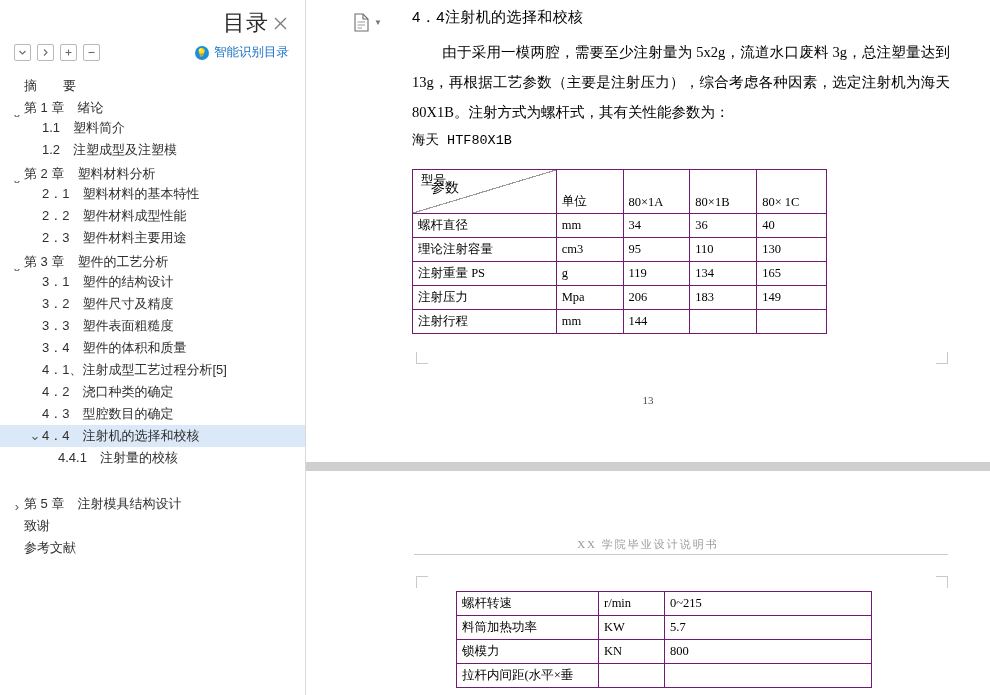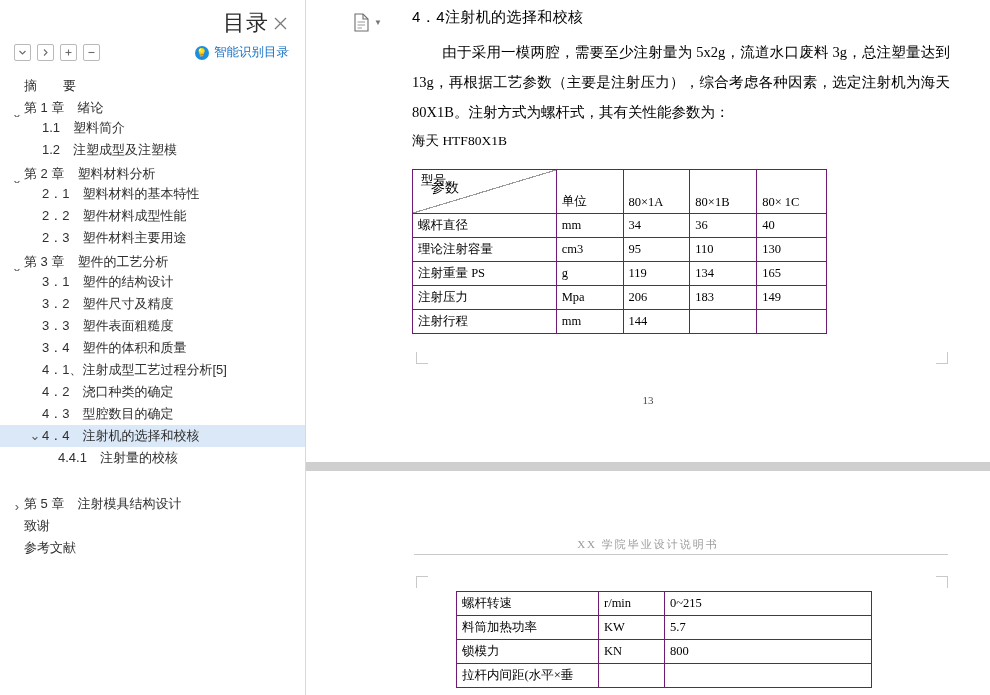--- a/index.html
+++ b/index.html
@@ -182,21 +182,21 @@
     color: #000;
     text-align: justify;
     margin: 0;
     font-family: "Liberation Serif", serif;
   }
   .para .indent { display: inline-block; width: 30px; }
   .model-line {
     font-size: 13.5px;
     line-height: 28px;
     color: #000;
-    font-family: Liberation Serif, serif;
+    font-family: Liberation Mono, monospace;
   }
 
   table.spec {
     border-collapse: collapse;
     margin-top: 14px;
     width: 415px;
     table-layout: fixed;
   }
   table.spec td {
     border: 1px solid #701a75;

